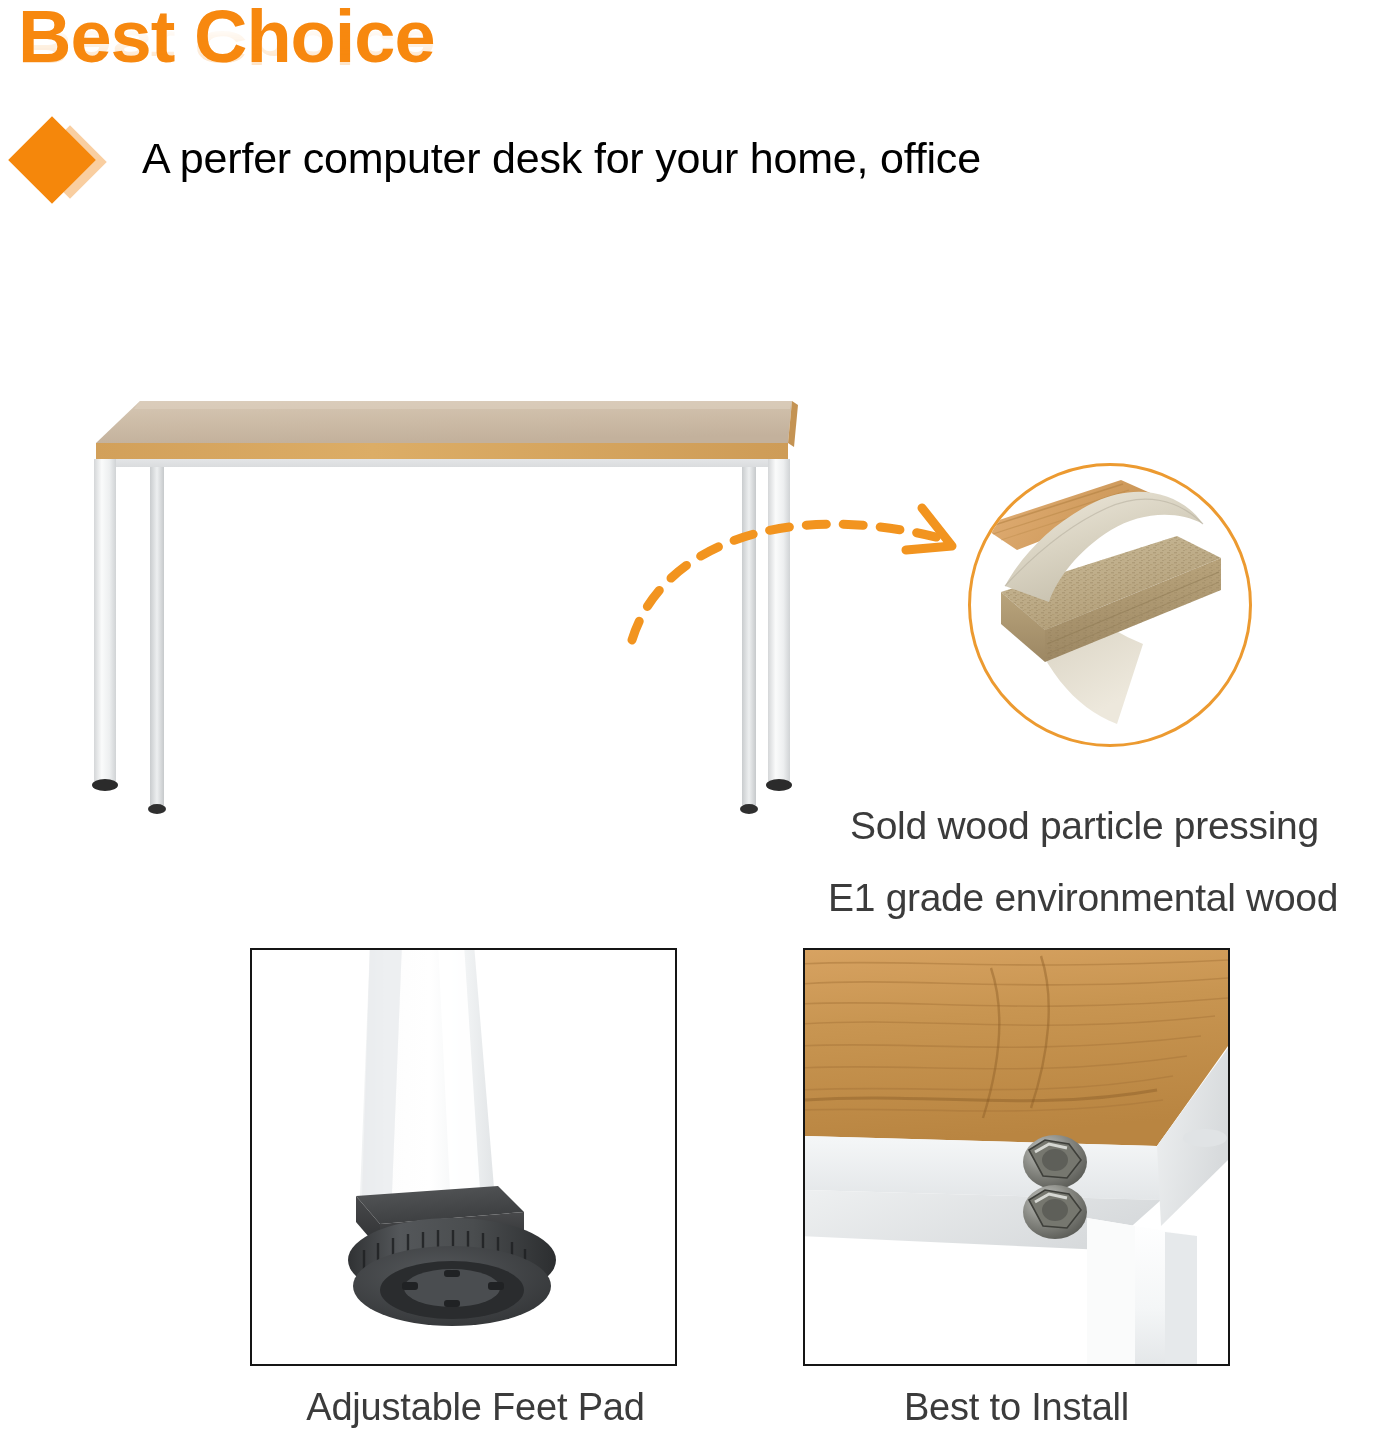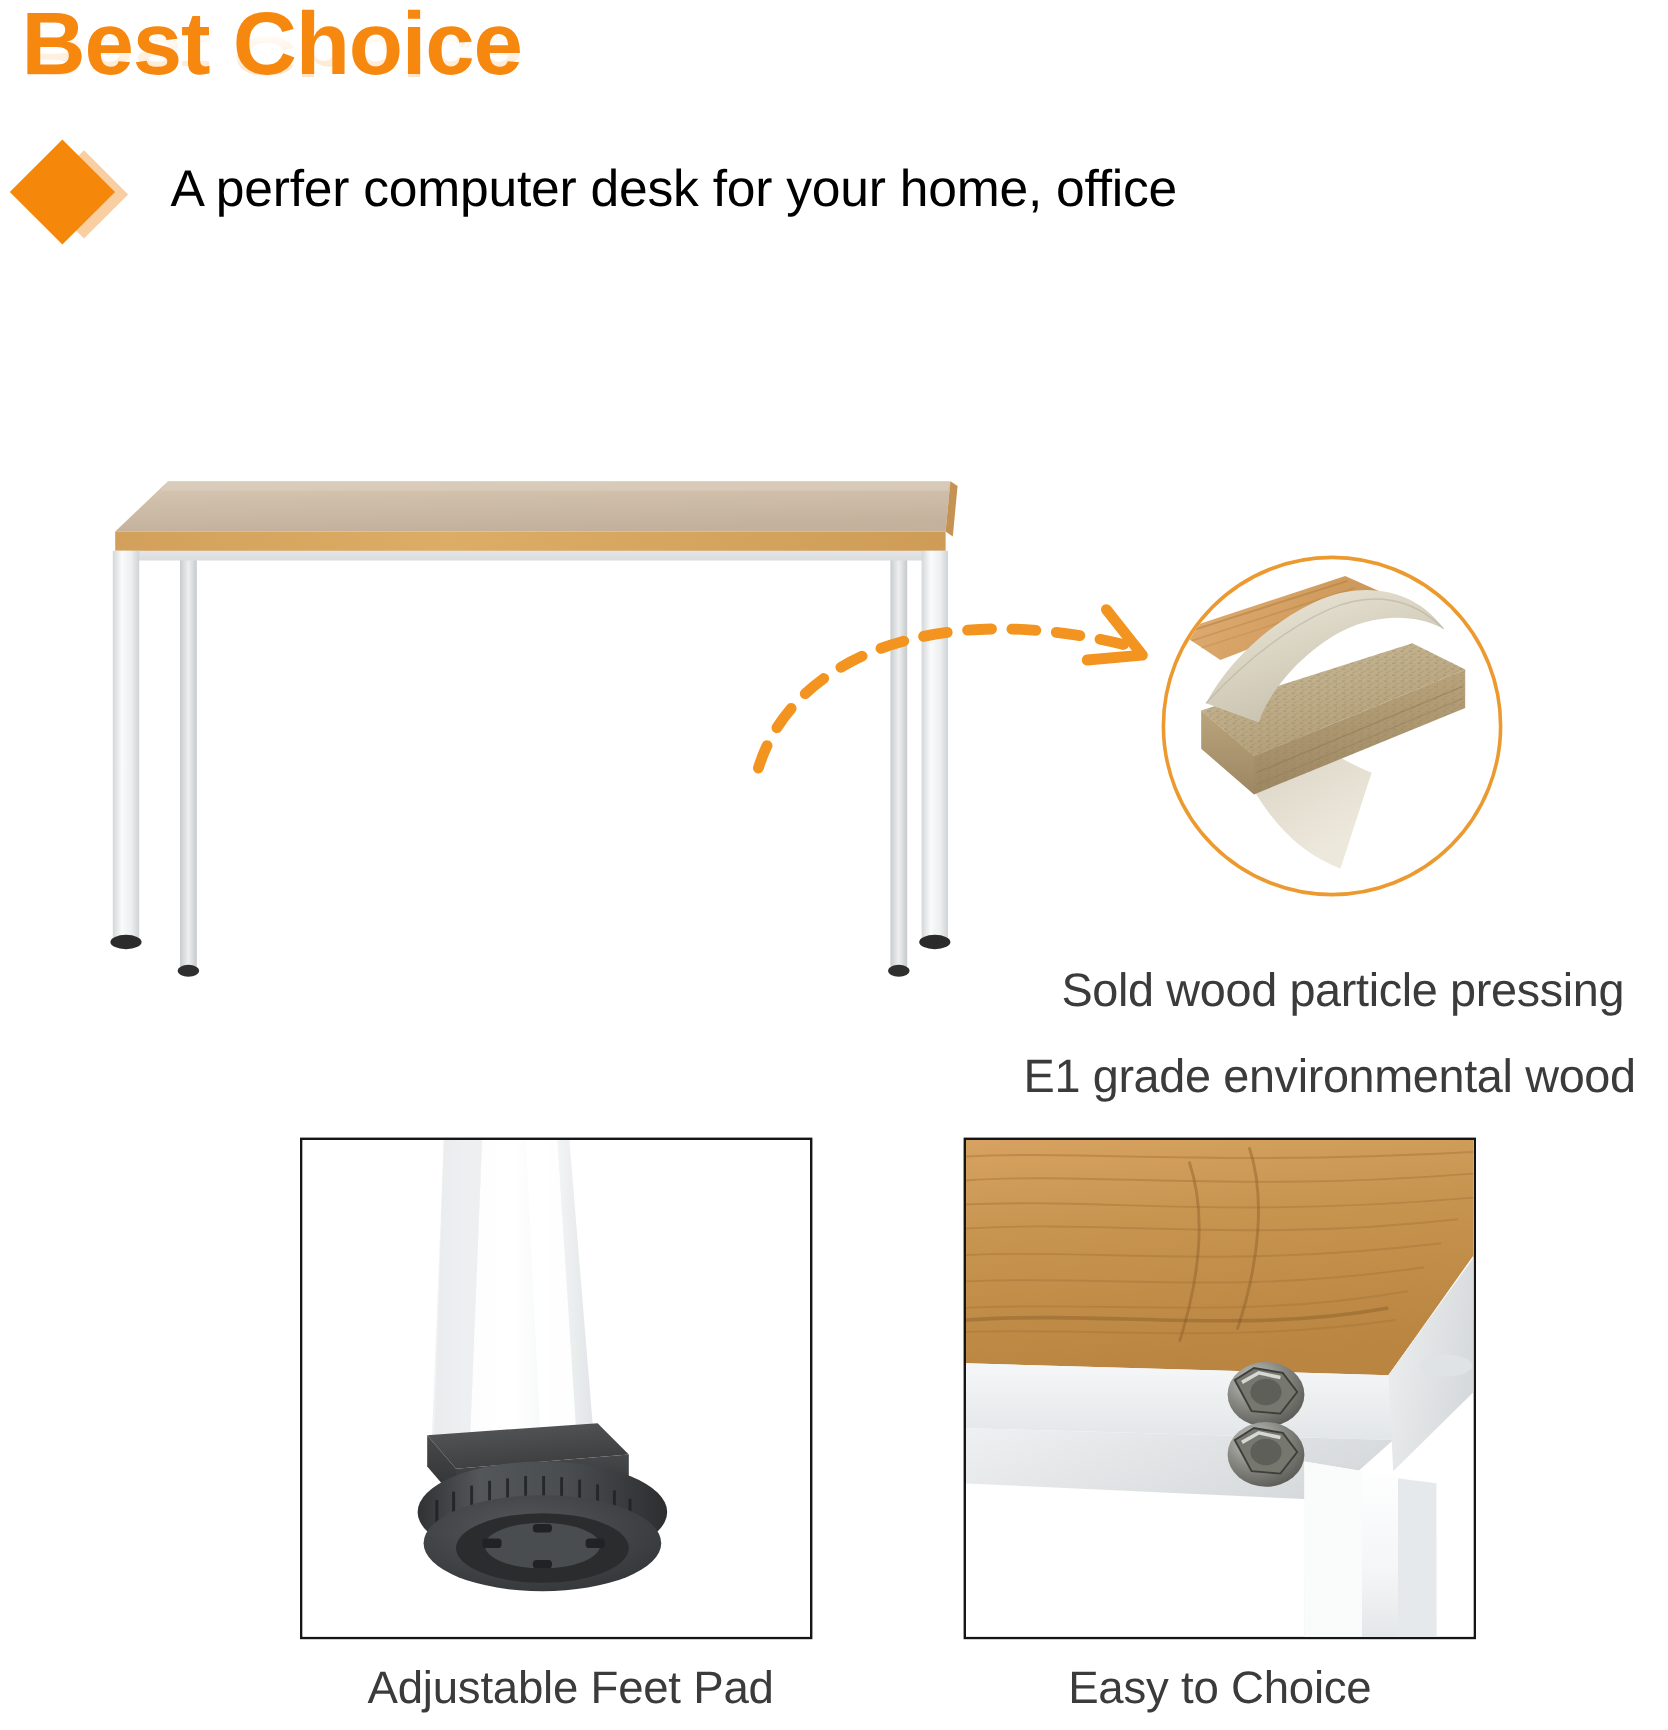--- a/index.html
+++ b/index.html
@@ -96,21 +96,20 @@
     position: absolute;
     left: 828px; top: 575px;
     width: 560px;
   }
   .feature-line {
     font-size: 39px;
     color: #3b3b3b;
     line-height: 72px;
     white-space: nowrap;
     letter-spacing: -0.3px;
-    text-align: center;
   }
   .feature-line.indent { padding-left: 22px; }
 
   
   #panels { position: absolute; left: 0; top: 948px; width: 1390px; height: 494px; }
 
   .panel-box {
     position: absolute;
     top: 0;
     width: 427px;
@@ -415,14 +414,14 @@
       <g>
         <ellipse cx="250" cy="262" rx="32" ry="27" fill="url(#boltG)"></ellipse>
         <path d="M 224 250 L 240 240 L 264 244 L 276 260 L 262 278 L 238 276 Z" fill="#76776F" stroke="#3E3F3A" stroke-width="1.6"></path>
         <path d="M 230 252 L 244 244 L 262 248" stroke="#D6D8D3" stroke-width="3" fill="none"></path>
         <ellipse cx="250" cy="260" rx="13" ry="11" fill="#5E5F59"></ellipse>
       </g>
     </svg>
   </div>
 
   <div class="panel-caption" id="caption-left">Adjustable Feet Pad</div>
-  <div class="panel-caption" id="caption-right">Easy to Choice</div>
+  <div class="panel-caption" id="caption-right">Best to Install</div>
 </div>
 
 </body></html>

